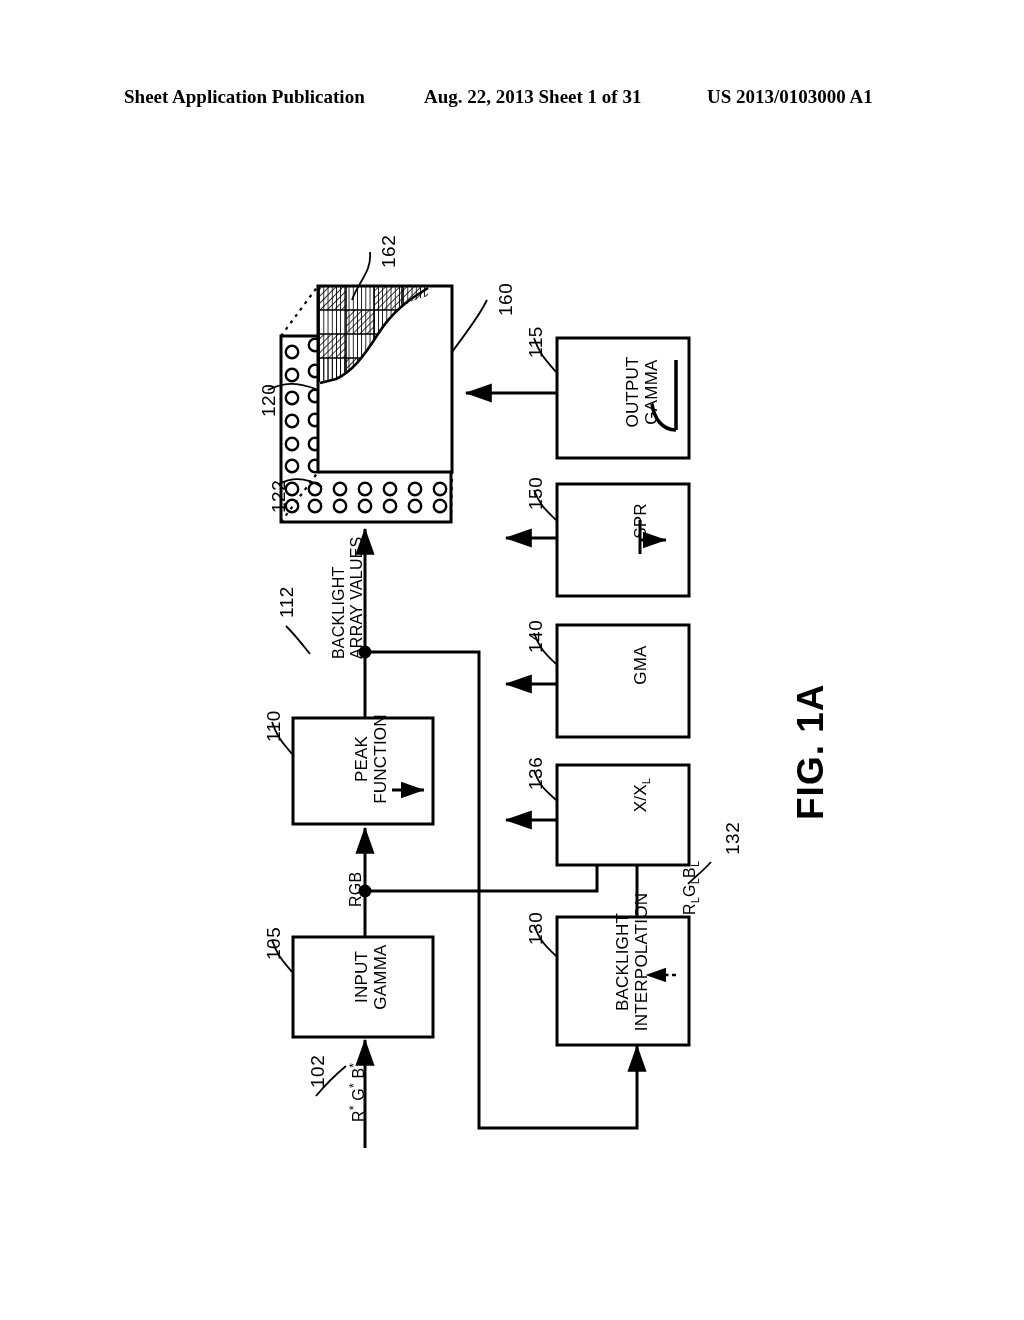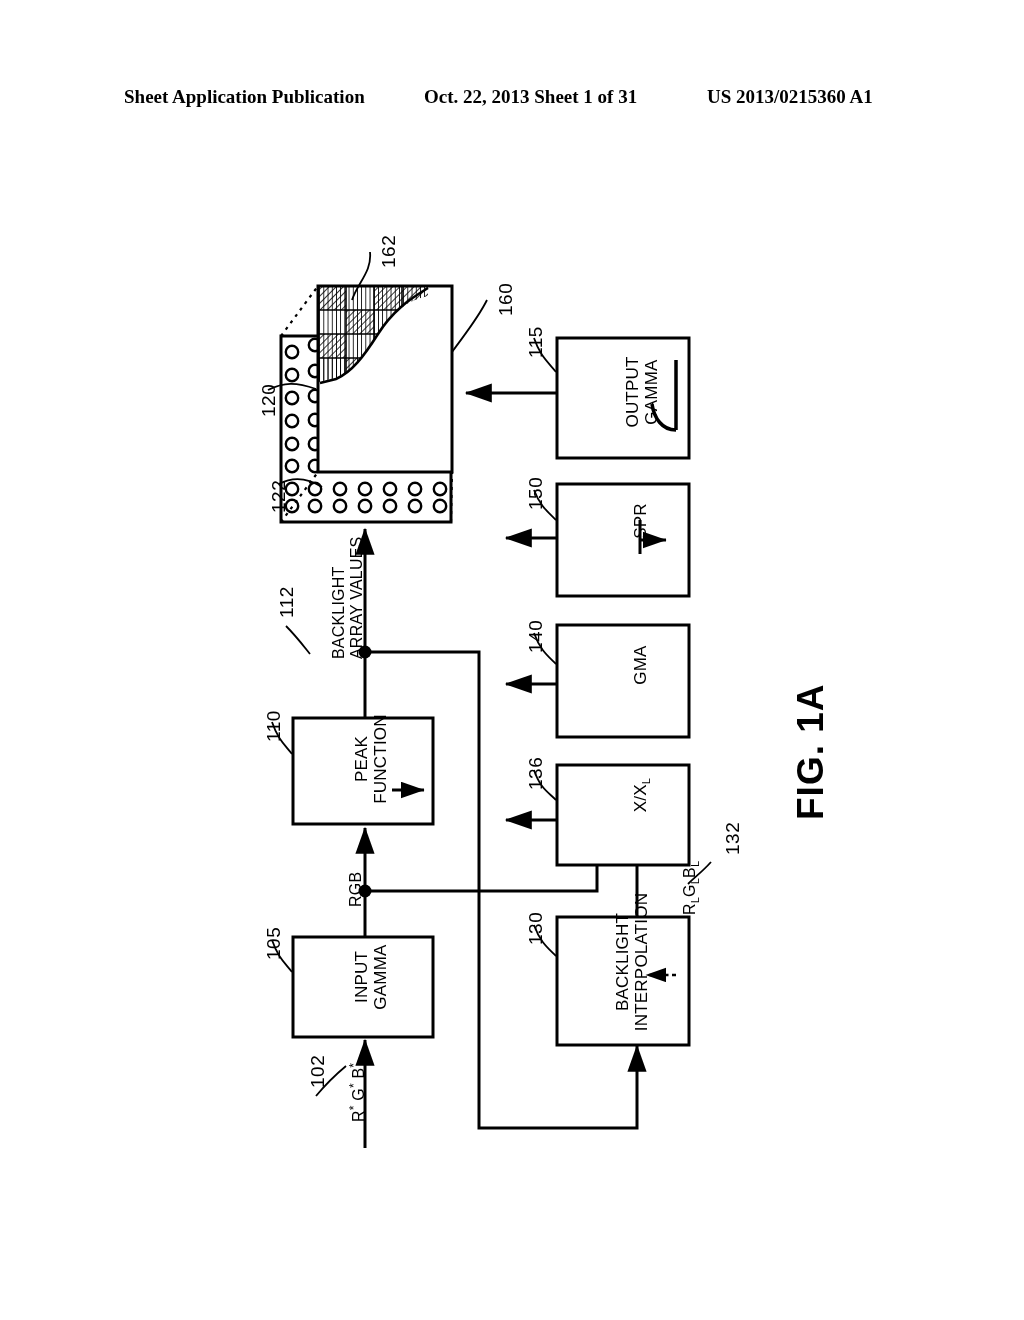--- a/index.html
+++ b/index.html
@@ -96,22 +96,22 @@
   .sup {
     font-size: 12px;
     vertical-align: super;
   }
 </style>
 </head>
 <body>
 
 <div id="page-header">
   <span class="hdr-pub">Sheet Application Publication</span>
-  <span class="hdr-date">Oct. 22, 2013  Sheet 1 of 31</span>
-  <span class="hdr-num">US 2013/0215360 A1</span>
+  <span class="hdr-date">Aug. 22, 2013  Sheet 1 of 31</span>
+  <span class="hdr-num">US 2013/0103000 A1</span>
 </div>
 
 <div id="figure-canvas">
 <svg width="1024" height="1320" viewBox="0 0 1024 1320" xmlns="http://www.w3.org/2000/svg">
   <defs>
     <marker id="ah" markerWidth="10" markerHeight="10" refX="8.6" refY="3.2" orient="auto" markerUnits="strokeWidth">
       <path d="M0,0 L9,3.2 L0,6.4 z" fill="#000"></path>
     </marker>
     <marker id="ahs" markerWidth="9" markerHeight="9" refX="7.8" refY="2.8" orient="auto" markerUnits="strokeWidth">
       <path d="M0,0 L8,2.8 L0,5.6 z" fill="#000"></path>

